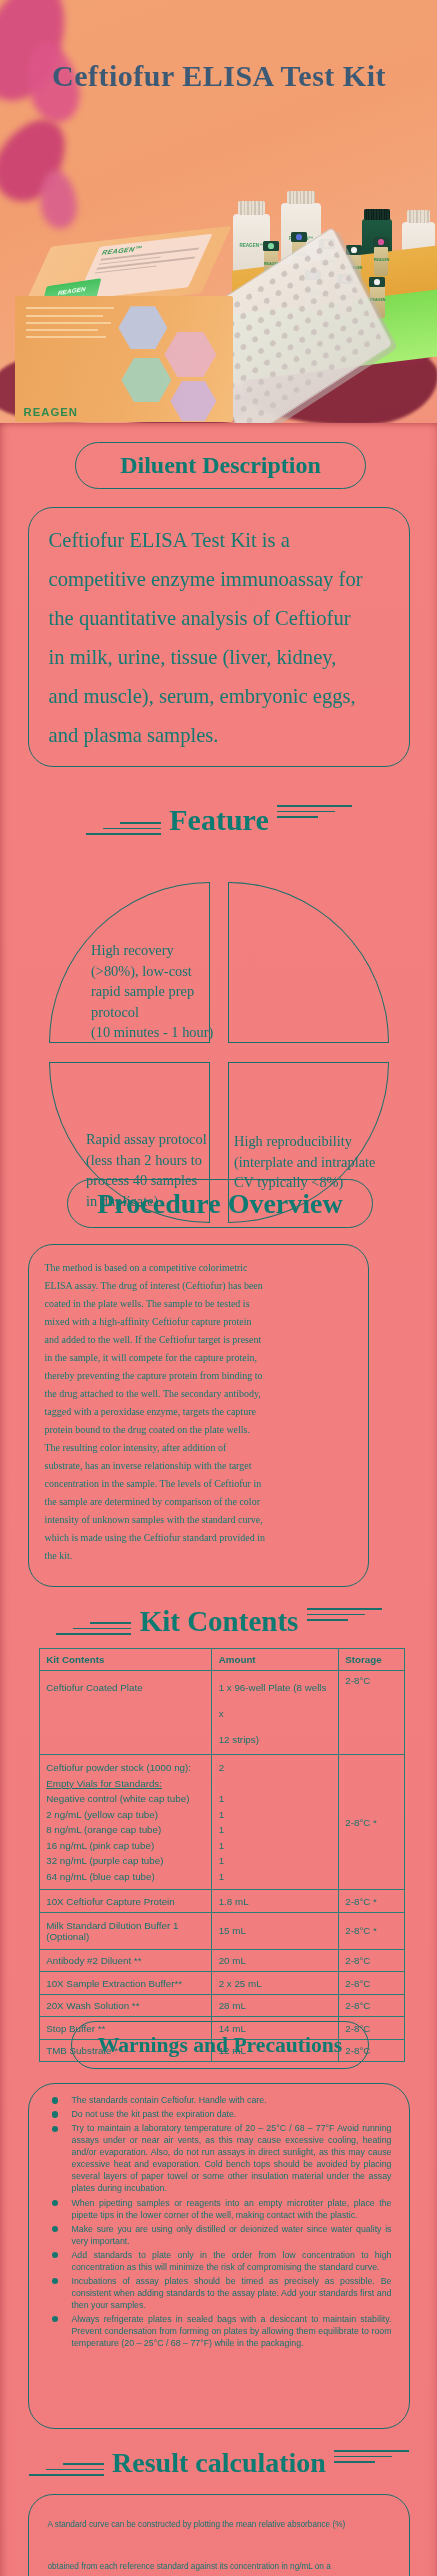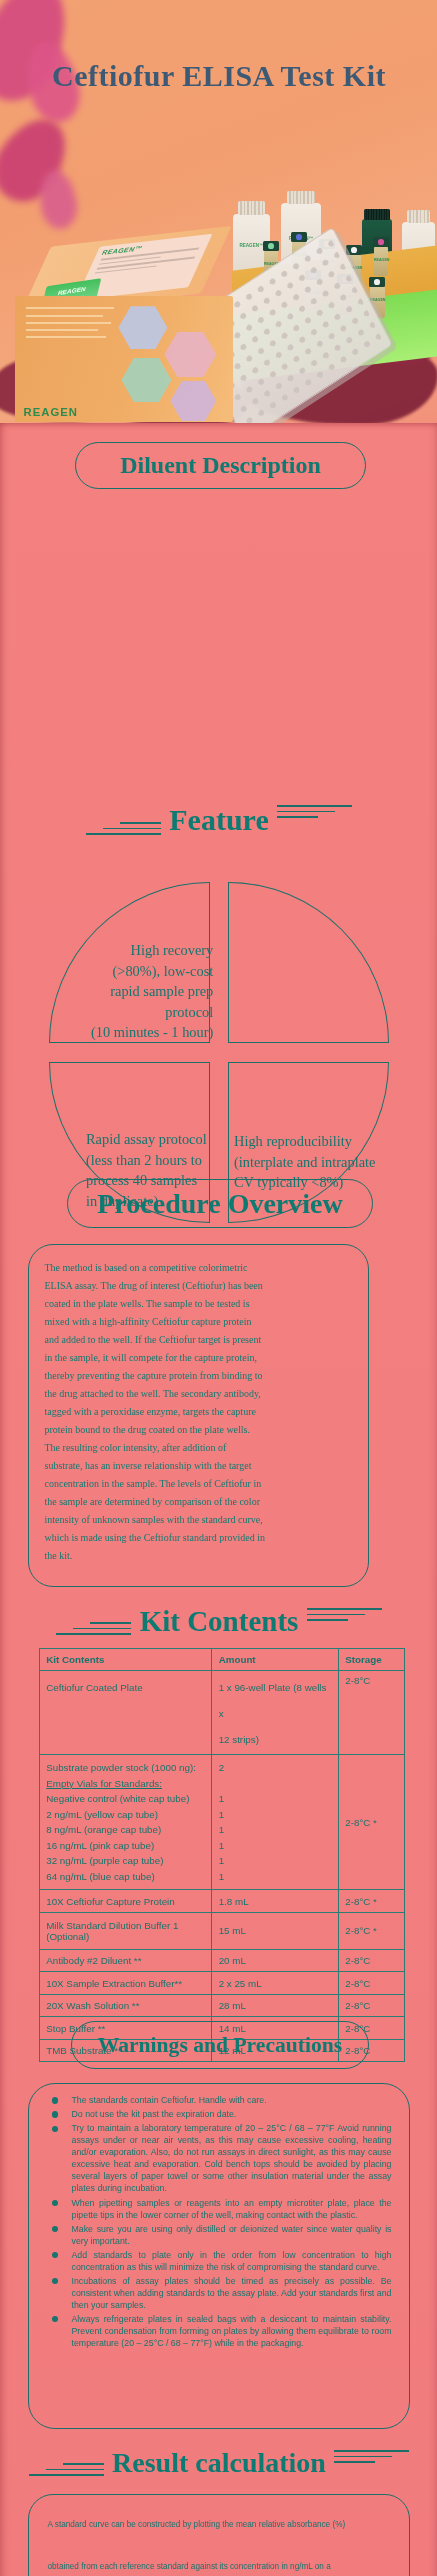--- a/index.html
+++ b/index.html
@@ -208,40 +208,46 @@
         <div class="kb-footer">REAGEN</div>
       </div>
     </div>
   </section>
 
   <div class="content"></div>
 
   <div class="pill" style="left:75px;top:442px;width:289px;height:45px;font-size:24px;">
     <span>Diluent Description</span>
   </div>
+  <div class="rbox pre" style="left:28px;top:507px;width:382px;height:260px;padding:13.4px 19.6px;font-size:20.6px;line-height:39px;">Ceftiofur ELISA Test Kit is a
+competitive enzyme immunoassay for
+the quantitative analysis of Ceftiofur
+in milk, urine, tissue (liver, kidney,
+and muscle), serum, embryonic eggs,
+and plasma samples.</div>
 
   <div class="hdeco" style="top:800px;height:40px;">
     <div class="lines left">
       <div style="width:41px;"></div>
         <div style="width:58px;"></div>
         <div style="width:75px;"></div>
     </div>
     <div class="htext" style="font-size:30px;">Feature</div>
     <div class="lines right">
       <div style="width:75px;"></div>
         <div style="width:58px;"></div>
         <div style="width:41px;"></div>
     </div>
   </div>
 
   <div class="quad q-tl" style="left:49px;top:882px;"></div>
   <div class="quad q-tr" style="left:228px;top:882px;"></div>
   <div class="quad q-bl" style="left:49px;top:1062px;"></div>
   <div class="quad q-br" style="left:228px;top:1062px;"></div>
-  <div class="qtext" style="left:91px;top:940px;text-align:right;">High recovery
+  <div class="qtext" style="left:91px;top:940px;">High recovery
 (&gt;80%), low-cost
 rapid sample prep
 protocol
 (10 minutes - 1 hour)</div>
   <div class="qtext" style="left:86px;top:1129px;">Rapid assay protocol
 (less than 2 hours to
 process 40 samples
 in duplicate)</div>
   <div class="qtext" style="left:234px;top:1131px;">High reproducibility
 (interplate and intraplate
@@ -301,21 +307,21 @@
             <div class="tline">Ceftiofur Coated Plate</div>
           </td>
           <td>
             <div class="tline">1 x 96-well Plate (8 wells x</div>
             <div class="tline">12 strips)</div>
           </td>
           <td class="stor">2-8°C</td>
         </tr>
         <tr class="krow-1">
           <td>
-            <div class="tline">Substrate powder stock (1000 ng):</div>
+            <div class="tline">Ceftiofur powder stock (1000 ng):</div>
             <div class="tline u">Empty Vials for Standards:</div>
             <div class="tline">Negative control (white cap tube)</div>
             <div class="tline">2 ng/mL (yellow cap tube)</div>
             <div class="tline">8 ng/mL (orange cap tube)</div>
             <div class="tline">16 ng/mL (pink cap tube)</div>
             <div class="tline">32 ng/mL (purple cap tube)</div>
             <div class="tline">64 ng/mL (blue cap tube)</div>
           </td>
           <td>
             <div class="tline">2</div>

